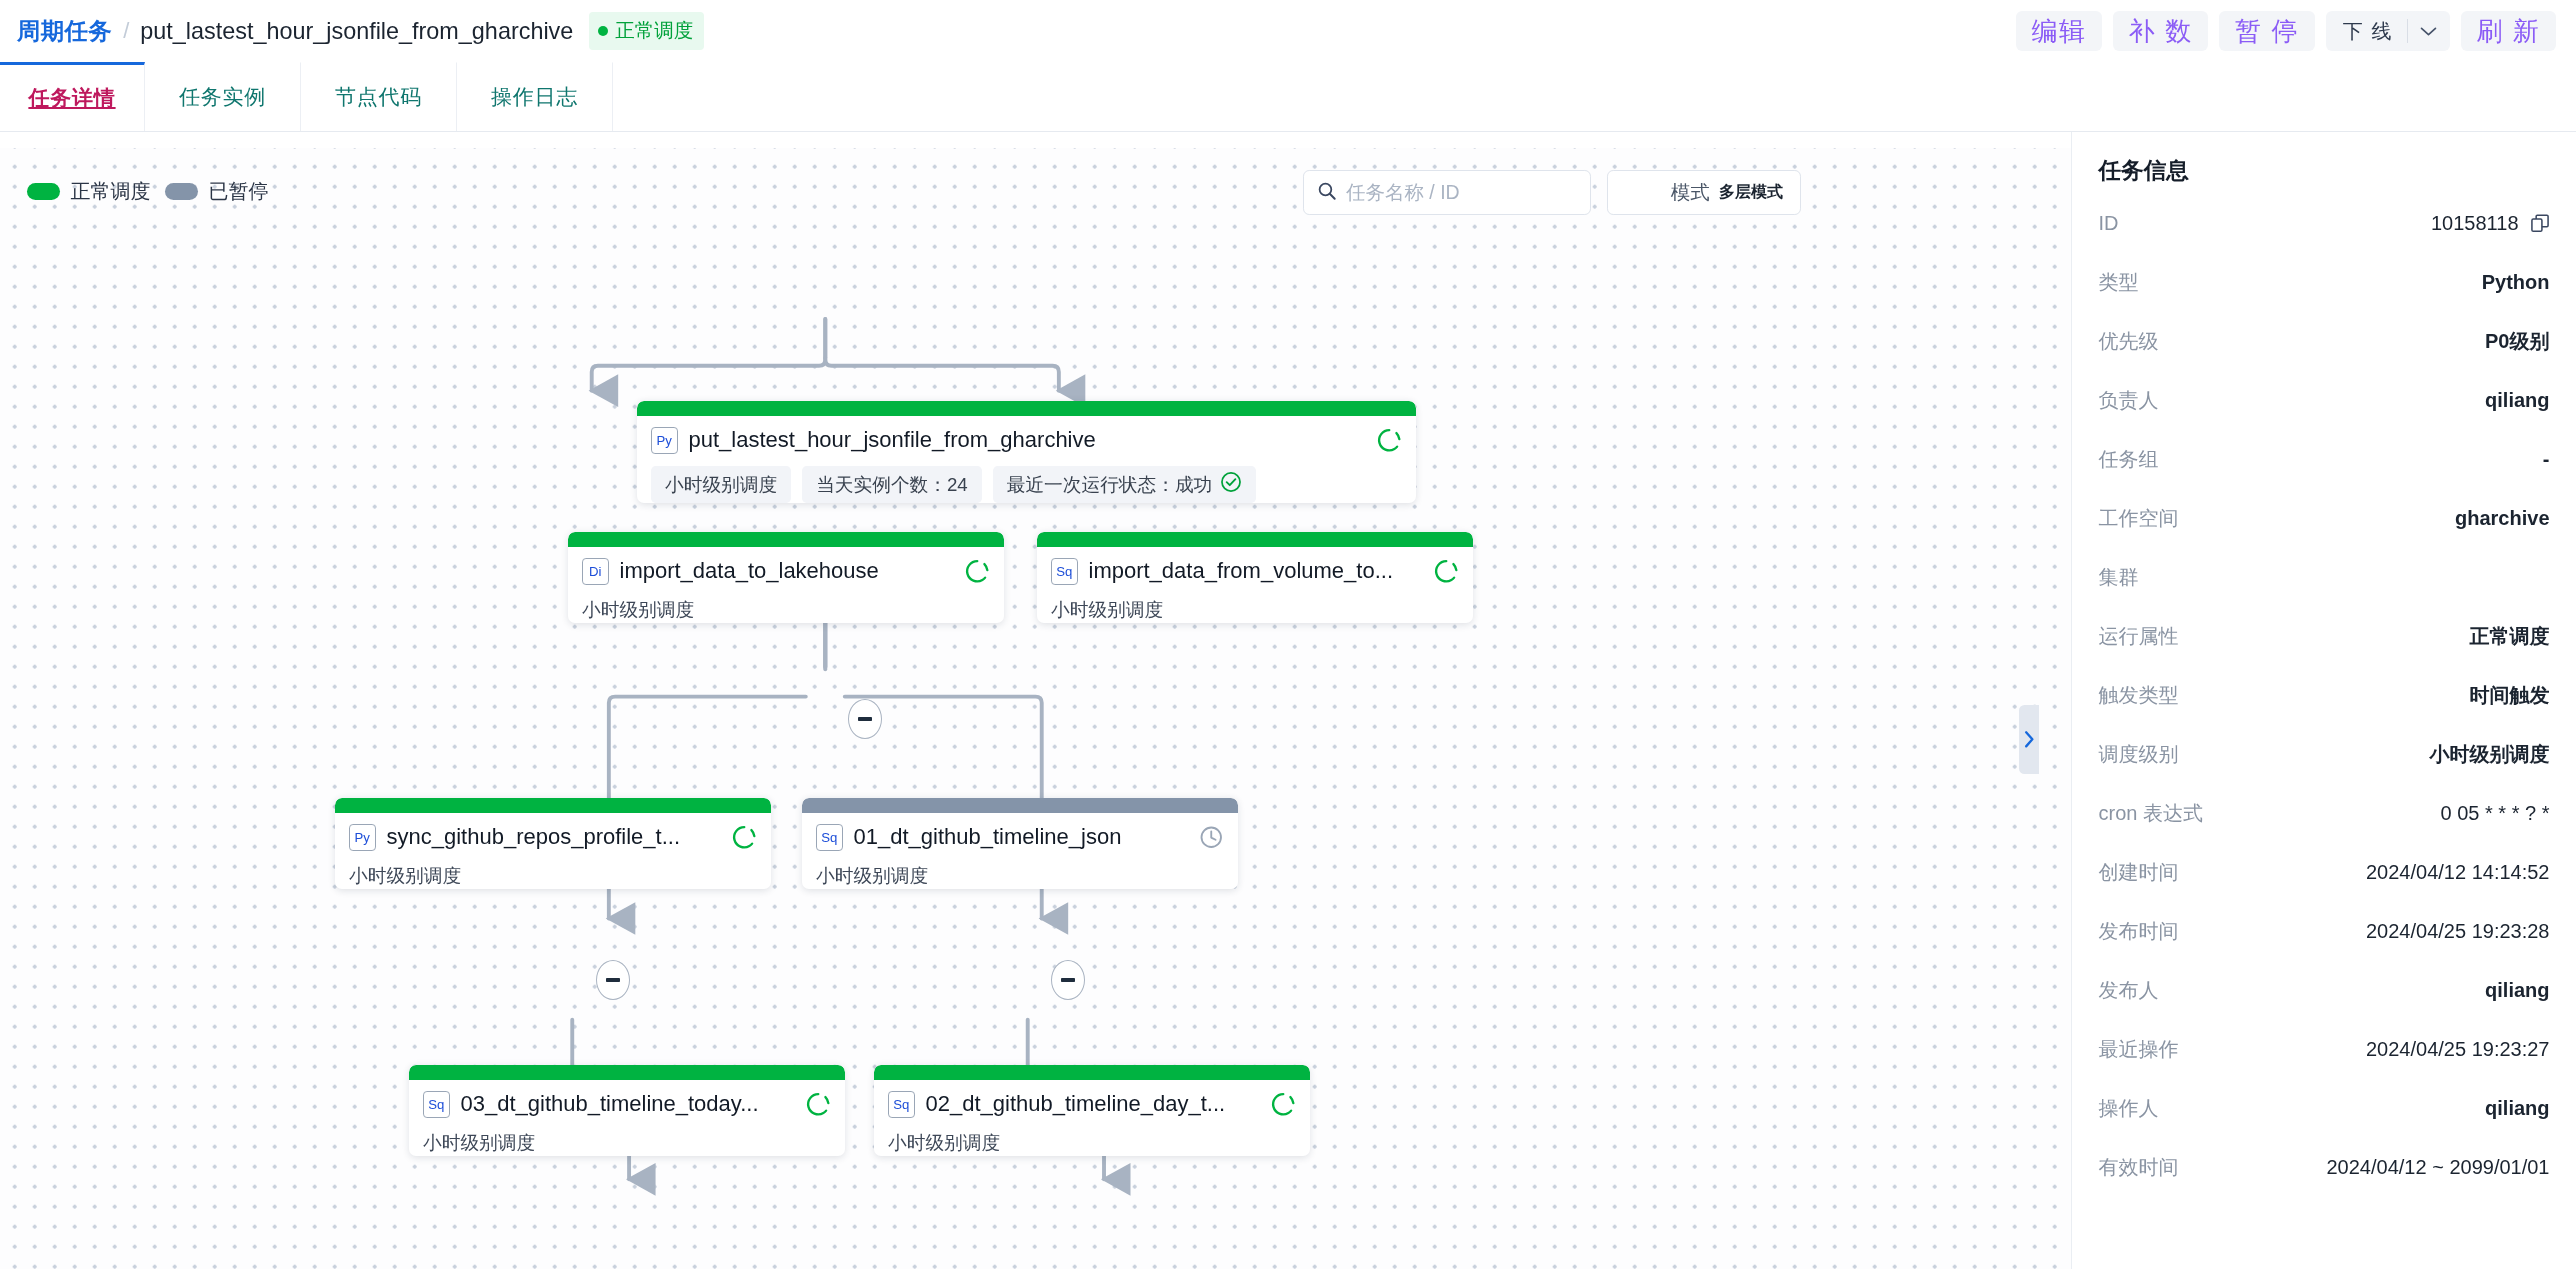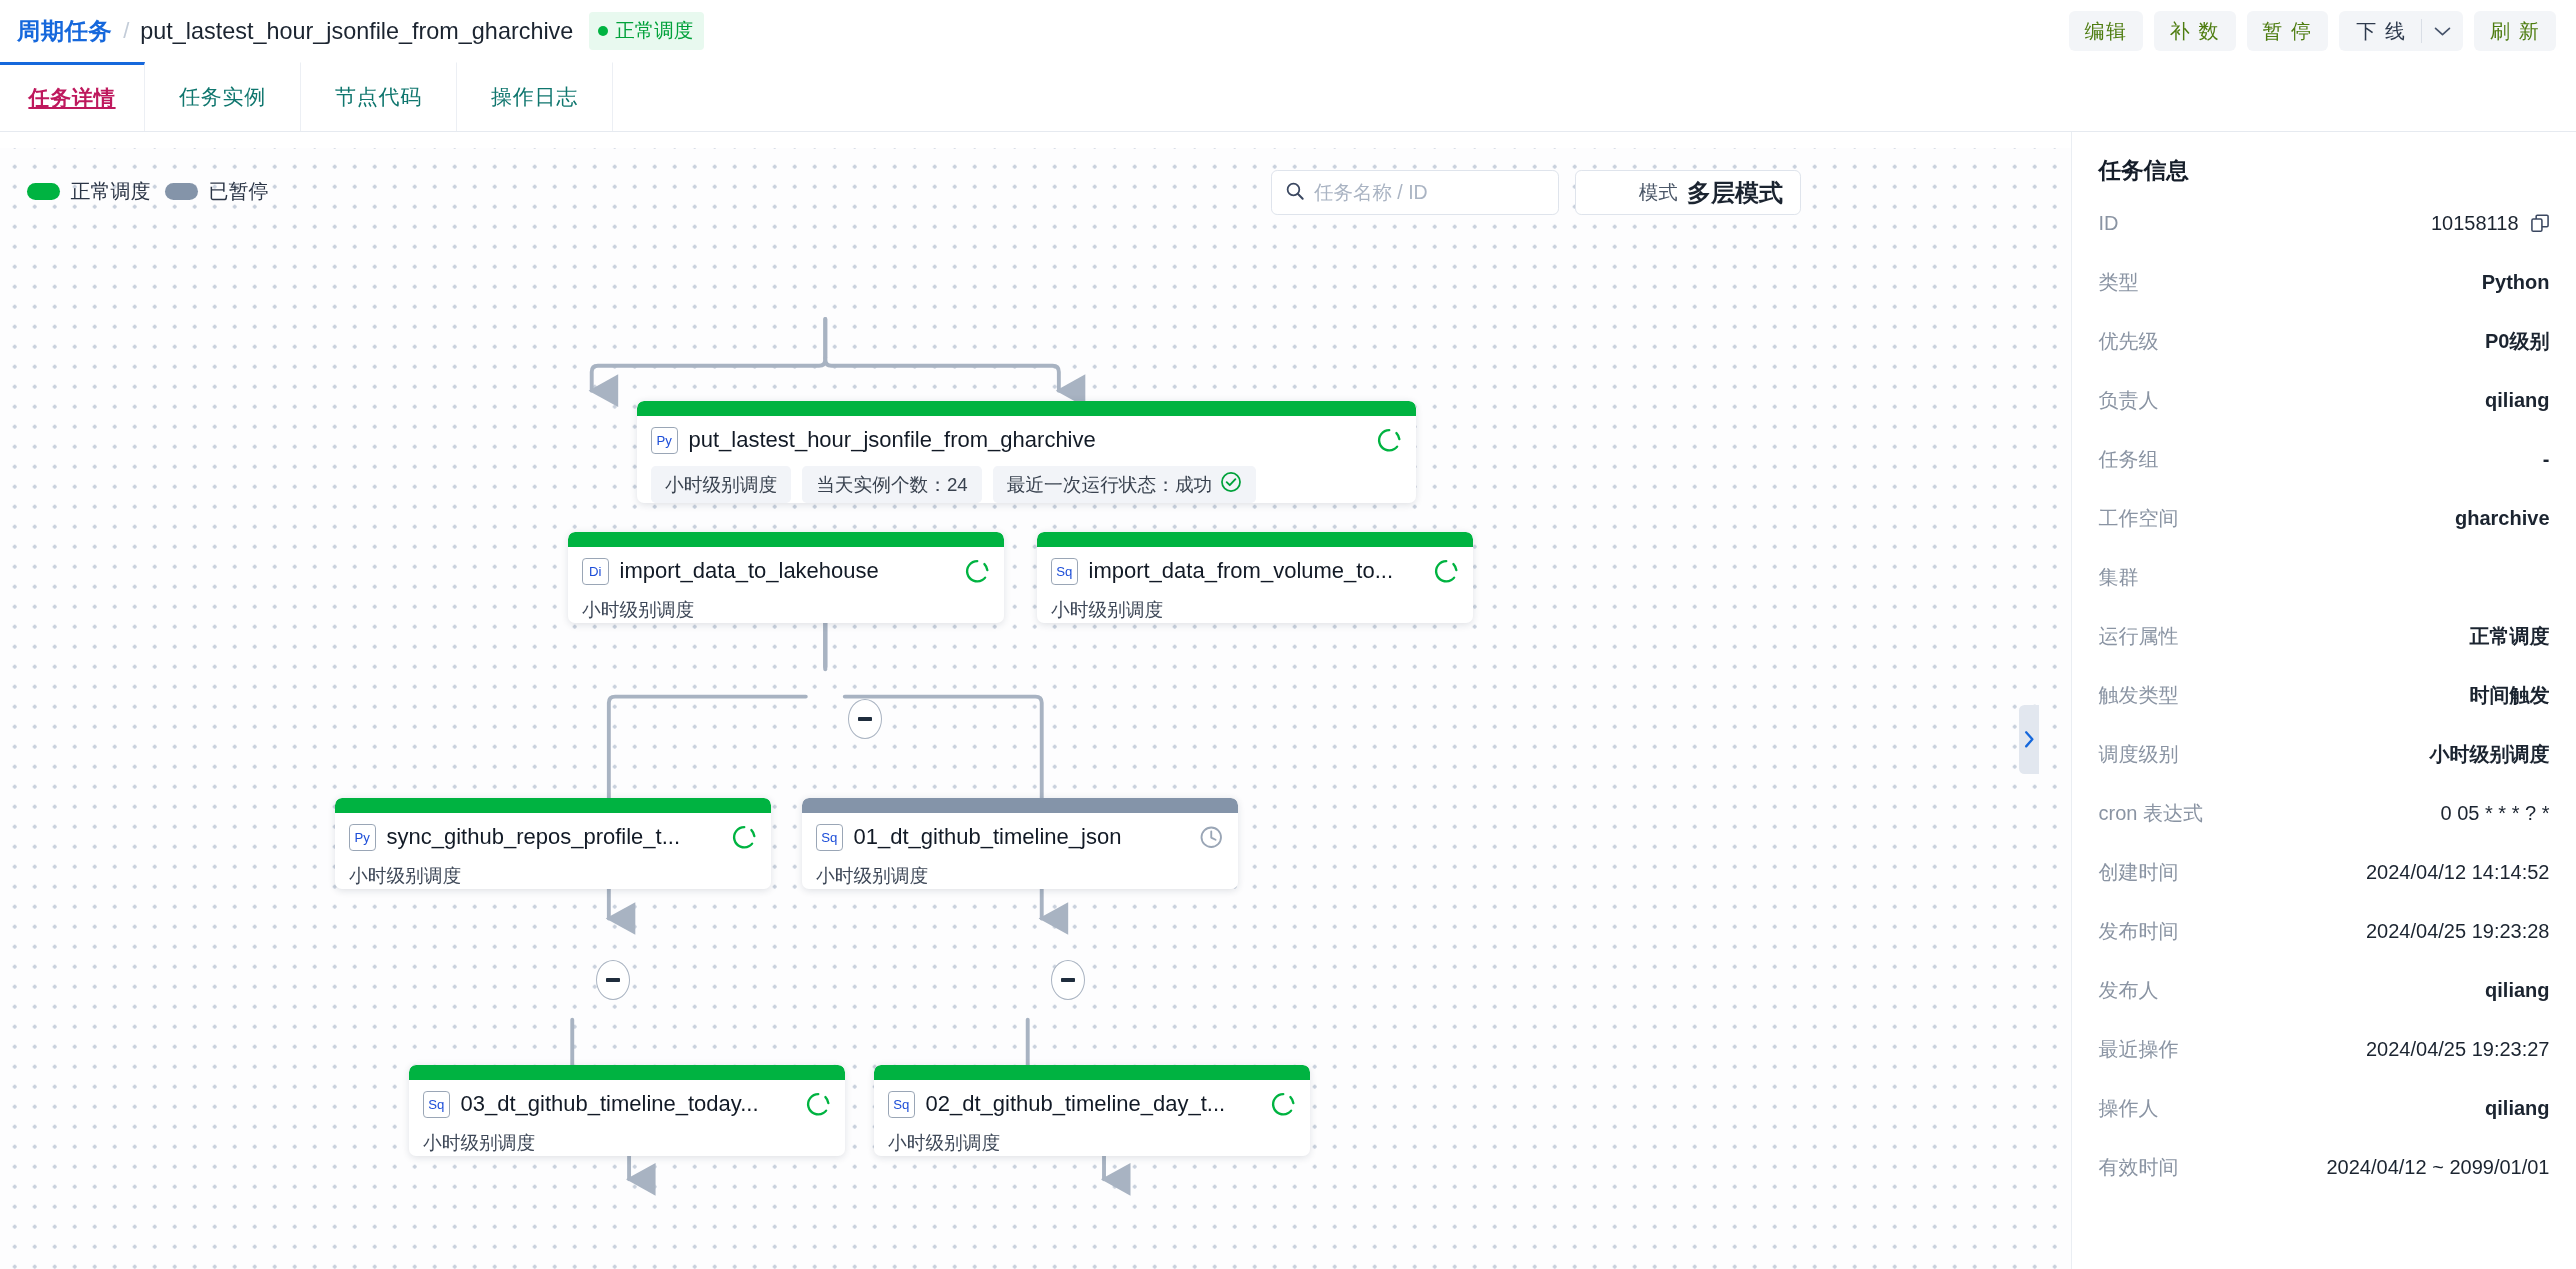--- a/index.html
+++ b/index.html
@@ -31,21 +31,21 @@
   .status-dot { width: 10px; height: 10px; border-radius: 50%; background: #00b341; display:block; }
   .status-text { color: #00a13a; font-size: 19.5px; font-weight: 500; }
 
   .header-actions {
     position: absolute; right: 20px; top: 11px;
     display: flex; align-items: center; gap: 11px;
   }
   .hbtn {
     background: #f3f5f8; border: none; border-radius: 6.2px;
     height: 40px; min-width: 65px; padding: 0 15.6px;
-    font-size: 20px; color: #4d7c0f; cursor: pointer;
+    font-size: 26px; color: #8b5cf6; cursor: pointer;
     font-family: inherit; display:flex; align-items:center; justify-content:center;
     letter-spacing: 1.6px;
   }
   .hbtn-split { display: flex; align-items: center; background: #f3f5f8; border-radius: 6.2px; height: 40px; }
   .hbtn-split .lbl { padding: 0 14px 0 17px; font-size: 20px; color:#2e3a4d; letter-spacing: 1.6px; display:flex; align-items:center; height:100%; cursor:pointer;}
   .hbtn-split .divider { width: 0.8px; height: 23.4px; background: #d9dee6; }
   .hbtn-split .caret { padding: 0 12.5px; display:flex; align-items:center; height:100%; cursor:pointer;}
 
   
   .tabbar {
@@ -103,21 +103,21 @@
   .search-box input {
     border: none; outline: none; font-size: 19.5px; color: #2b3546;
     font-family: inherit; width: 100%; background: transparent;
   }
   .search-box input::placeholder { color: #aab4c3; }
   .mode-box {
     height: 45px; background: #fff; border: 0.8px solid #dfe4ec; border-radius: 6.2px;
     display: flex; align-items: center; padding: 0 17px; gap: 9.3px; cursor: pointer;
   }
   .mode-label { font-size: 19.5px; color: #4a5667; margin-left: 46px; }
-  .mode-value { font-size: 24px; color: #1b2430; font-weight: 700; }
+  .mode-value { font-size: 16px; color: #1b2430; font-weight: 700; }
 
   
   .node {
     position: absolute; background: #fff; border-radius: 7px;
     box-shadow: 0 1.6px 7px rgba(30,45,70,0.13);
     overflow: hidden;
   }
   .node-bar { height: 15px; width: 100%; border-radius: 7px 7px 0 0; }
   .node-bar.green { background: #00b341; }
   .node-bar.gray  { background: #8494a9; }

